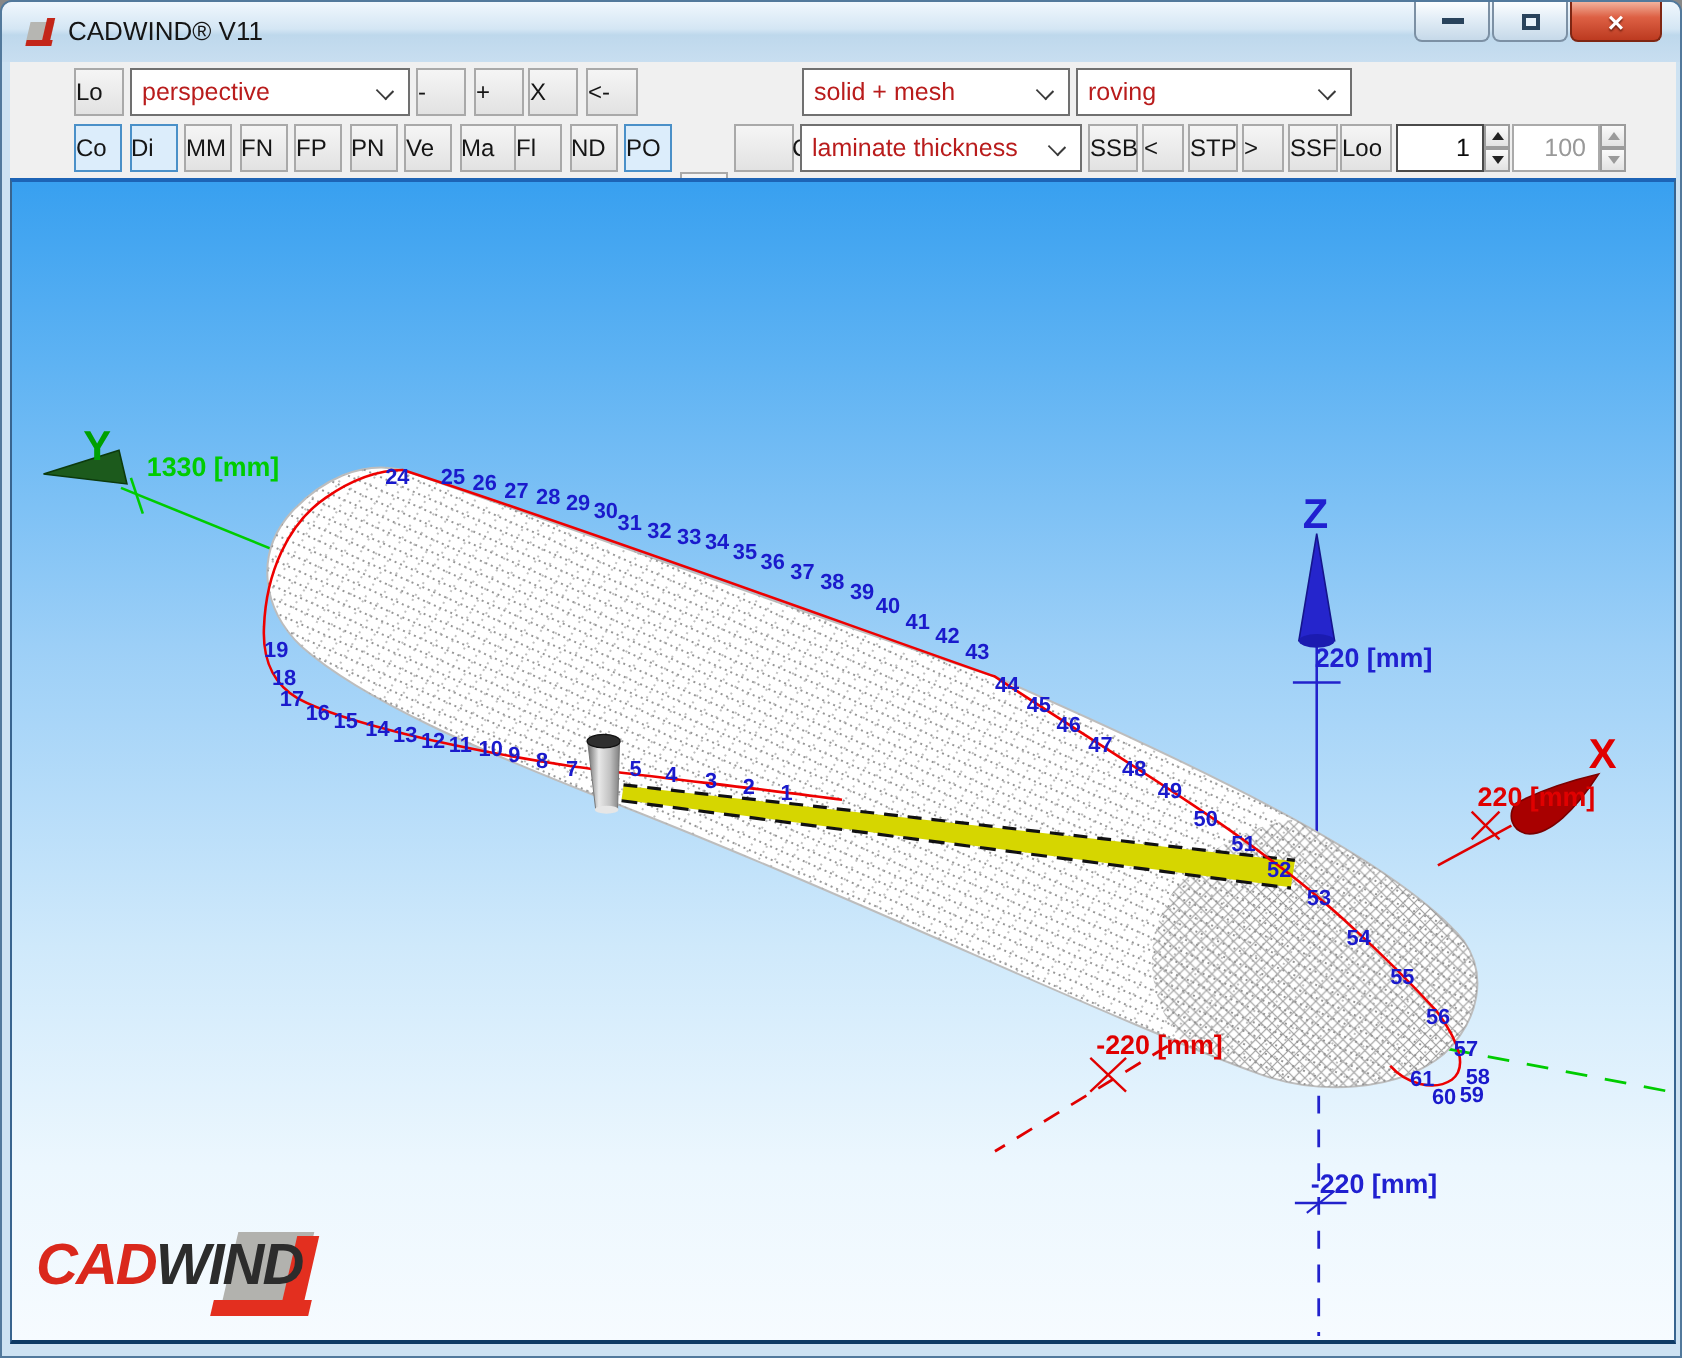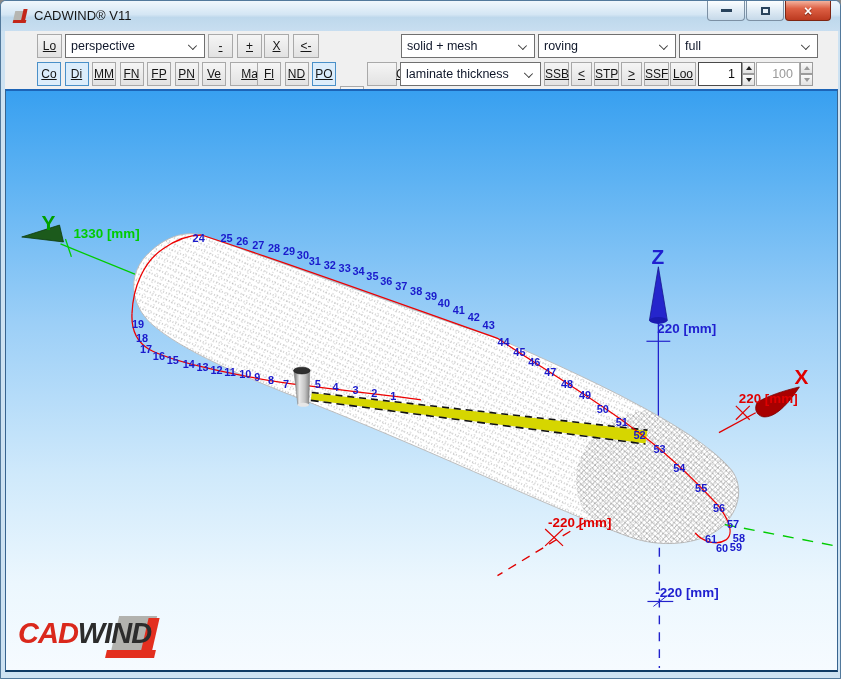--- a/index.html
+++ b/index.html
@@ -17,24 +17,24 @@
   .controls{position:absolute;right:9px;top:0;display:flex;}
   .ctrl{width:38px;height:20px;margin-left:1px;border:1px solid #7c90a4;border-top:none;
     border-radius:0 0 4px 4px;background:linear-gradient(#fcfeff,#e2edf6 45%,#c6d9e9);
     display:flex;align-items:center;justify-content:center;}
   .ctrl.close{width:46px;background:linear-gradient(#f3b29d,#dd6044 40%,#bc3a20);border-color:#7e2613;}
   .glyph-min{width:11px;height:3px;background:#29435c;}
   .glyph-max{width:9px;height:8px;border:2px solid #29435c;background:#e8f2fa;}
   .glyph-close{color:#fff;font-weight:bold;font-size:14px;line-height:14px;text-shadow:0 1px 1px #6e1e0e;}
   .toolbararea{position:absolute;top:30px;left:4px;width:833px;height:58px;background:#f0f0f0;}
   .tbtn{position:absolute;height:24px;border:1px solid #a9a9a9;background:linear-gradient(#f5f5f5,#e2e2e2);
-    font-size:12px;color:#151515;text-align:center;line-height:22px;cursor:default;text-decoration:underline;}
+    font-size:12px;color:#151515;text-align:left;line-height:22px;cursor:default;}
   .tbtn.active{border-color:#4a90c8;background:#dcedfb;}
   .combo{position:absolute;height:24px;border:1px solid #707070;background:#fff;
-    font-size:12.5px;color:#0f172a;line-height:22px;padding-left:5px;}
+    font-size:12.5px;color:#b91c1c;line-height:22px;padding-left:5px;}
   .chev{position:absolute;right:8px;top:7px;width:7px;height:7px;
     border-right:1.6px solid #3a3a3a;border-bottom:1.6px solid #3a3a3a;transform:rotate(45deg) scaleY(.85);}
   .spinval{position:absolute;height:24px;border:1px solid #4a4a4a;background:#fff;
     font-size:12.5px;color:#0c0c0c;text-align:right;padding-right:6px;line-height:22px;}
   .spinval.disabled{border-color:#aaa;color:#999;}
   .spinarrows{position:absolute;width:13px;height:24px;display:flex;flex-direction:column;}
   .sa{flex:1;border:1px solid #9c9c9c;background:linear-gradient(#fafafa,#e2e2e2);
     display:flex;align-items:center;justify-content:center;}
   .tri-up{width:0;height:0;border-left:3px solid transparent;border-right:3px solid transparent;border-bottom:4px solid #222;}
   .tri-down{width:0;height:0;border-left:3px solid transparent;border-right:3px solid transparent;border-top:4px solid #222;}
@@ -81,21 +81,20 @@
   <div class="toolbararea">
 
     <div class="tbtn" style="left:32px;top:3px;width:25px;">Lo</div>
     <div class="combo" style="left:60px;top:3px;width:140px;"><span>perspective</span><span class="chev"></span></div>
     <div class="tbtn" style="left:203px;top:3px;width:25px;">-</div>
     <div class="tbtn" style="left:232px;top:3px;width:25px;">+</div>
     <div class="tbtn" style="left:259px;top:3px;width:25px;">X</div>
     <div class="tbtn" style="left:288px;top:3px;width:26px;">&lt;-</div>
     <div class="combo" style="left:396px;top:3px;width:134px;"><span>solid + mesh</span><span class="chev"></span></div>
     <div class="combo" style="left:533px;top:3px;width:138px;"><span>roving</span><span class="chev"></span></div>
-    <div class="combo" style="left:674px;top:3px;width:139px;"><span>full</span><span class="chev"></span></div>
 
     <div id="mode-buttons">
         <div class="tbtn active" style="left: 32px; top: 31px; width: 24px;">Co</div>
         <div class="tbtn active" style="left: 59.5px; top: 31px; width: 24px;">Di</div>
         <div class="tbtn" style="left: 87px; top: 31px; width: 24px;">MM</div>
         <div class="tbtn" style="left: 114.5px; top: 31px; width: 24px;">FN</div>
         <div class="tbtn" style="left: 142px; top: 31px; width: 24px;">FP</div>
         <div class="tbtn" style="left: 169.5px; top: 31px; width: 24px;">PN</div>
         <div class="tbtn" style="left: 197px; top: 31px; width: 24px;">Ve</div>
         <div class="tbtn" style="left: 224.5px; top: 31px; width: 40px;">Ma</div>

